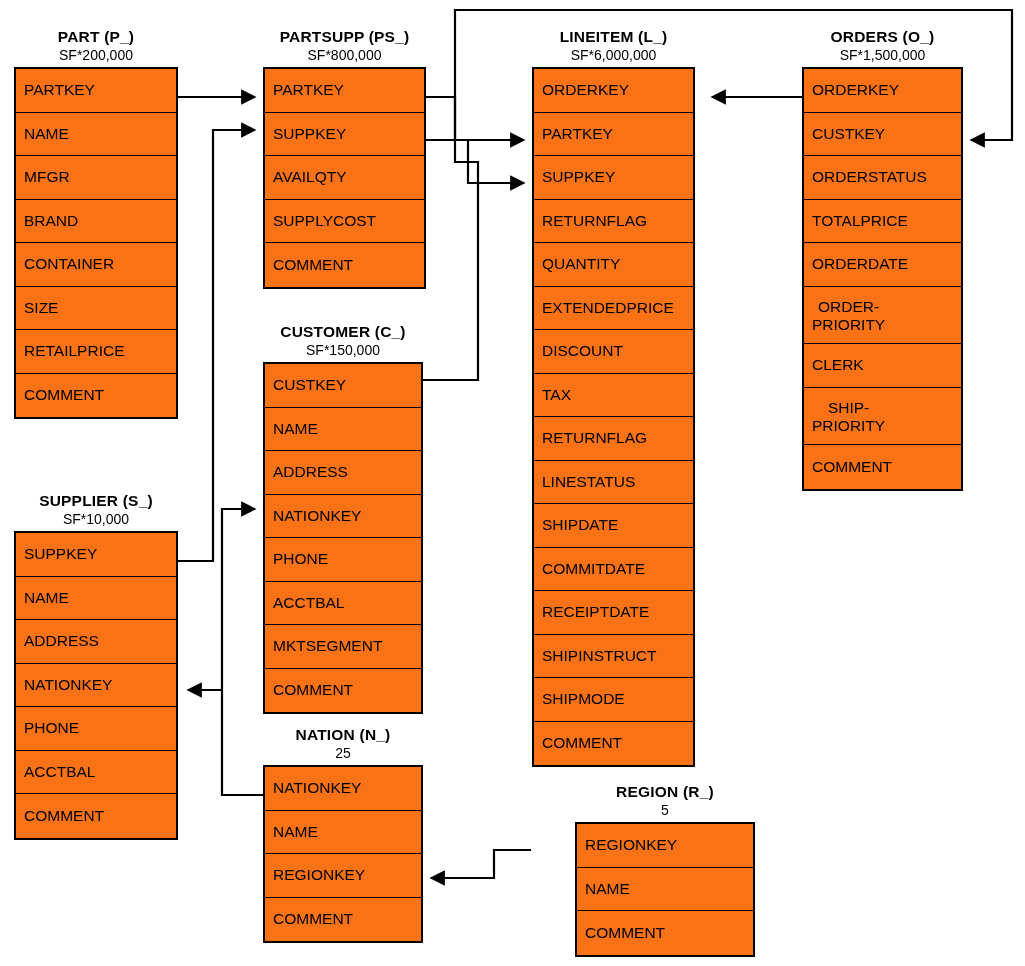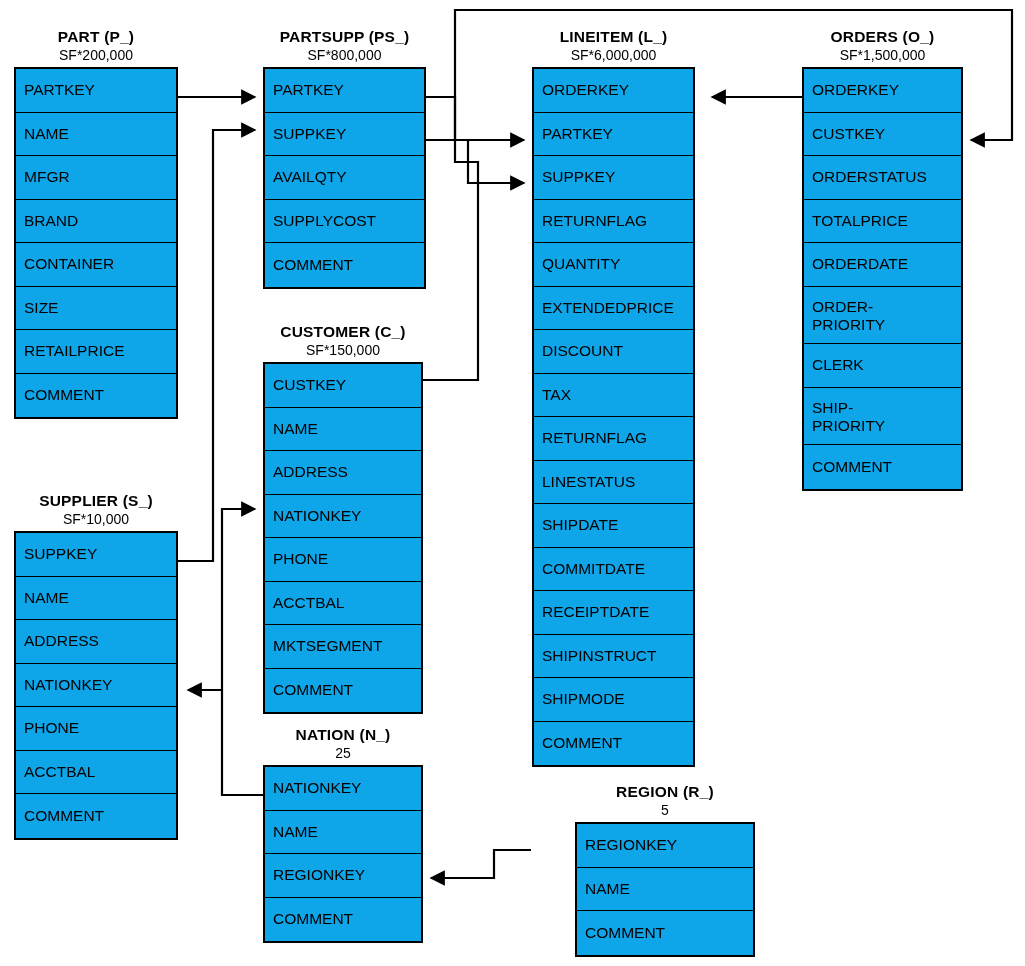--- a/index.html
+++ b/index.html
@@ -30,22 +30,23 @@
   }
   .tbl-sub {
     font-size: 14px;
     text-align: center;
     white-space: nowrap;
     margin-top: 1px;
   }
   .tbl-box {
     margin-top: 4px;
     border: 2px solid #000000;
-    background: #0ea5e9;
+    background: #f97316;
     box-sizing: border-box;
+    text-align: center;
   }
   .field {
     border-bottom: 1.5px solid #000000;
     box-sizing: border-box;
     font-size: 15.5px;
     padding: 0 8px;
     display: flex;
     align-items: center;
     white-space: pre-line;
     line-height: 1.18;

